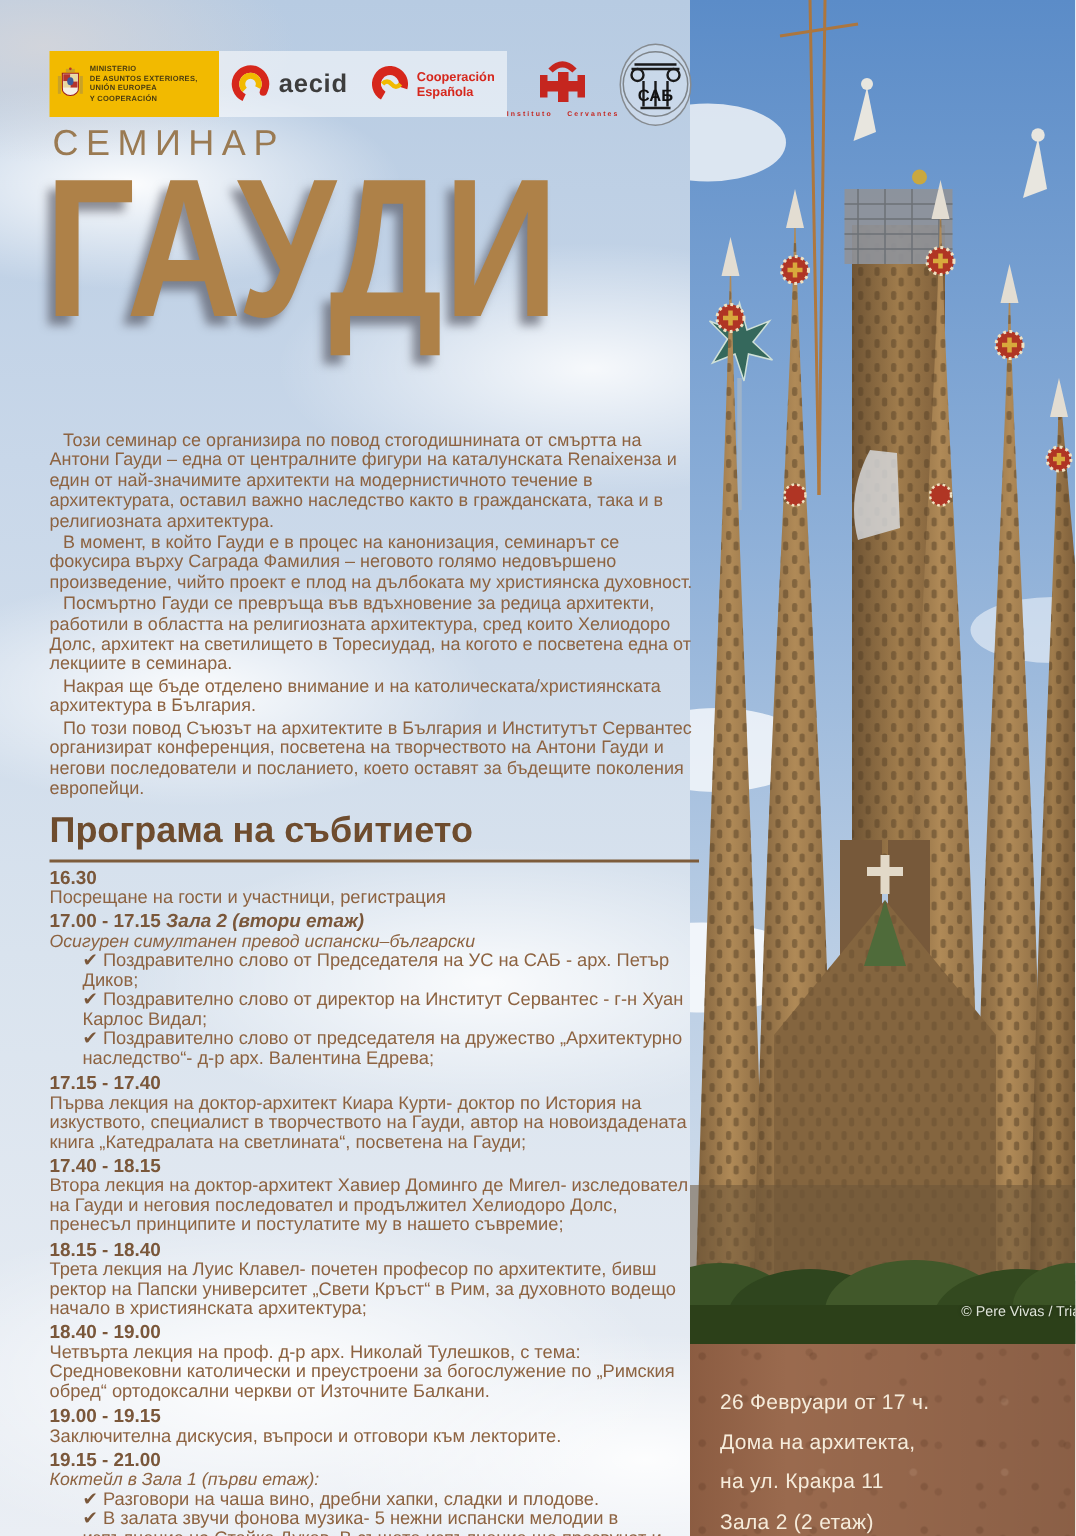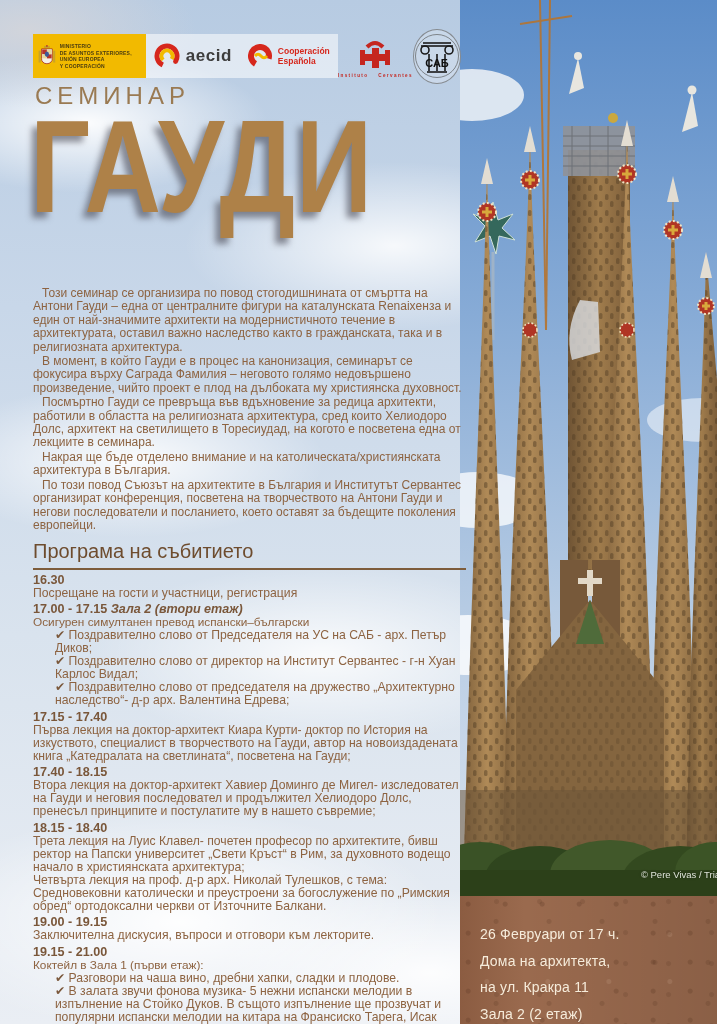--- a/index.html
+++ b/index.html
@@ -37,25 +37,25 @@
     text-shadow:-5px 5px 6px rgba(72,72,84,.6);
   }
   .subtitle{position:absolute;left:35px;top:226px;font-size:25px;line-height:31px;font-weight:bold;color:#9d6b31;}
 
   
   .intro{position:absolute;left:33px;top:287px;width:431px;font-size:12px;line-height:13.4px;color:#8d6341;}
   .para{margin:0 0 1px 0;text-indent:9px;}
 
   
   .program{position:absolute;left:33px;top:540px;width:433px;}
-  .program-heading{font-size:20px;font-weight:normal;color:#6e4c2e;padding-bottom:5px;border-bottom:2px solid #7d5c3b;}
+  .program-heading{font-size:24px;font-weight:bold;color:#6e4c2e;padding-bottom:5px;border-bottom:2px solid #7d5c3b;}
   .program-list{margin-top:2px;font-size:12.2px;line-height:13px;color:#8d6341;}
   .time{font-weight:bold;color:#7a573a;margin-top:3.5px;font-size:12.6px;}
   .hall{font-style:italic;}
-  .note{font-size:11.8px;}
+  .note{font-style:italic;font-size:11.8px;}
   .bullet{padding-left:22px;}
   .check{color:#7a573a;font-weight:bold;}
 
   
   .photo{position:absolute;left:460px;top:0;width:286px;height:896px;}
   .photo svg{display:block;width:257px;height:896px;}
   .credit{position:absolute;right:8px;bottom:16px;font-size:9.5px;color:#eef2ea;opacity:.92;text-shadow:0 0 3px rgba(0,0,0,.5);}
 
   
   .event-box{
@@ -312,20 +312,21 @@
         <div class="note">Осигурен симултанен превод испански–български</div>
         <div class="bullet"><span class="check">✔ </span>Поздравително слово от Председателя на УС на САБ - арх. Петър Диков;</div>
         <div class="bullet"><span class="check">✔ </span>Поздравително слово от директор на Институт Сервантес - г-н Хуан Карлос Видал;</div>
         <div class="bullet"><span class="check">✔ </span>Поздравително слово от председателя на дружество „Архитектурно наследство“- д-р арх. Валентина Едрева;</div>
         <div class="time">17.15 - 17.40</div>
         <div class="ptext">Първа лекция на доктор-архитект Киара Курти- доктор по История на изкуството, специалист в творчеството на Гауди, автор на новоиздадената книга „Катедралата на светлината“, посветена на Гауди;</div>
         <div class="time">17.40 - 18.15</div>
         <div class="ptext">Втора лекция на доктор-архитект Хавиер Доминго де Мигел- изследовател на Гауди и неговия последовател и продължител Хелиодоро  Долс, пренесъл принципите и постулатите му в нашето съвремие;</div>
         <div class="time">18.15 - 18.40</div>
         <div class="ptext">Трета лекция на Луис Клавел- почетен професор по архитектите, бивш ректор на Папски университет „Свети Кръст“ в Рим, за духовното водещо начало в християнската архитектура;</div>
+        <div class="time">18.40 - 19.00</div>
         <div class="ptext">Четвърта лекция на проф. д-р арх. Николай Тулешков, с тема: Средновековни католически и преустроени за богослужение по „Римския обред“ ортодоксални черкви от Източните Балкани.</div>
         <div class="time">19.00 - 19.15</div>
         <div class="ptext">Заключителна дискусия, въпроси и отговори към лекторите.</div>
         <div class="time">19.15 - 21.00</div>
         <div class="note">Коктейл в Зала 1 (първи етаж):</div>
         <div class="bullet"><span class="check">✔ </span>Разговори на чаша вино, дребни хапки, сладки и плодове.</div>
         <div class="bullet"><span class="check">✔ </span>В залата звучи фонова музика- 5 нежни испански мелодии в изпълнение на Стойко Дуков. В същото изпълнение ще прозвучат  и популярни испански мелодии на китара на Франсиско Тарега, Исак Албенис и др.</div>
       </div>
   </div>
 

